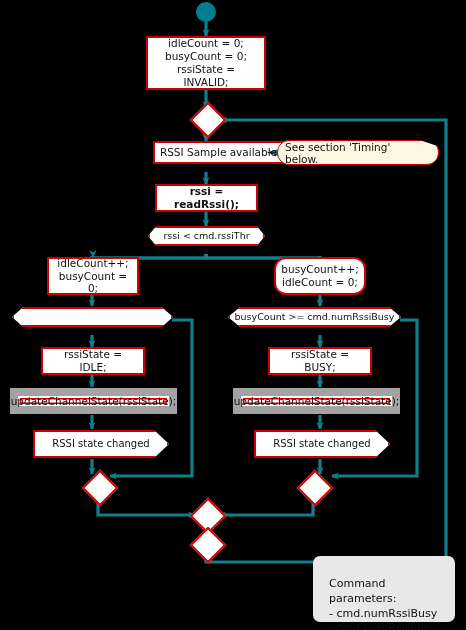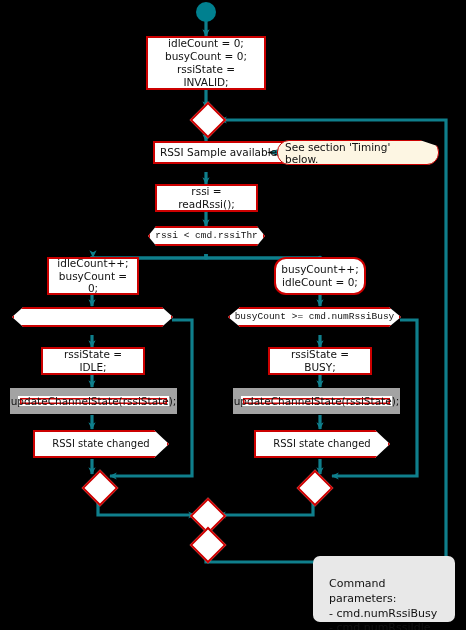--- a/index.html
+++ b/index.html
@@ -11,21 +11,21 @@
   .node{position:absolute;box-sizing:border-box;background:#ffffff;
         border:2px solid #cc0000;color:#111;display:flex;align-items:center;
         justify-content:center;text-align:center;line-height:1.22;}
   .proc{font-size:10.5px;padding:3px 6px;}
   .sub{font-size:10.5px;border:8px solid #a3a3a3;
        box-shadow:inset 0 0 0 2px #ffffff, inset 0 0 0 3.5px #cc0000;}
   .hex{font-size:9.5px;background:transparent;border:none;padding:0;}
   .hexinner{position:absolute;inset:0;background:#ffffff;
       border:2px solid #cc0000;
       clip-path:polygon(0% 50%,7% 0%,93% 0%,100% 50%,93% 100%,7% 100%);}
-  .hextxt{position:relative;z-index:2;font-family:Liberation Mono, monospace;}
+  .hextxt{position:relative;z-index:2;}
   .sig{font-size:10px;background:transparent;border:none;text-align:center;}
   .siginner{position:absolute;inset:0;background:#ffffff;border:2px solid #cc0000;
       clip-path:polygon(0% 0%,89% 0%,100% 50%,89% 100%,0% 100%);}
   .evt{font-size:10.5px;background:transparent;border:none;}
   .evtinner{position:absolute;inset:0;background:#ffffff;border:2px solid #cc0000;
       clip-path:polygon(0% 0%,100% 0%,100% 28%,87% 50%,100% 72%,100% 100%,0% 100%);}
   .txt{position:relative;z-index:2;white-space:pre-line;}
 
   .start{position:absolute;width:20px;height:20px;border-radius:50%;
          background:#00808f;}
@@ -98,21 +98,21 @@
 
   <div class="node evt" style="left:141px;top:141px;width:131px;height:23px;margin-left:12px;">
     <div class="evtinner"></div>
     <span class="txt">RSSI Sample available</span>
   </div>
 
   <div class="note" style="left:277px;top:140px;width:162px;height:25px;border-radius:12px;">
     <span>See section 'Timing' below.</span>
   </div>
 
-  <div class="node proc" style="left:155px;top:184px;width:103px;height:28px;">
+  <div class="node proc" style="left:155px;top:184px;width:103px;height:28px;font-weight:bold;">
     <span class="txt">rssi = readRssi();</span>
   </div>
 
   <div class="node hex" style="left:148px;top:226px;width:117px;height:20px;">
     <div class="hexinner"></div>
     <span class="hextxt txt">rssi &lt; cmd.rssiThr</span>
   </div>
 
   <div class="node proc" style="left:47px;top:257px;width:92px;height:38px;">
     <span class="txt">idleCount++;

